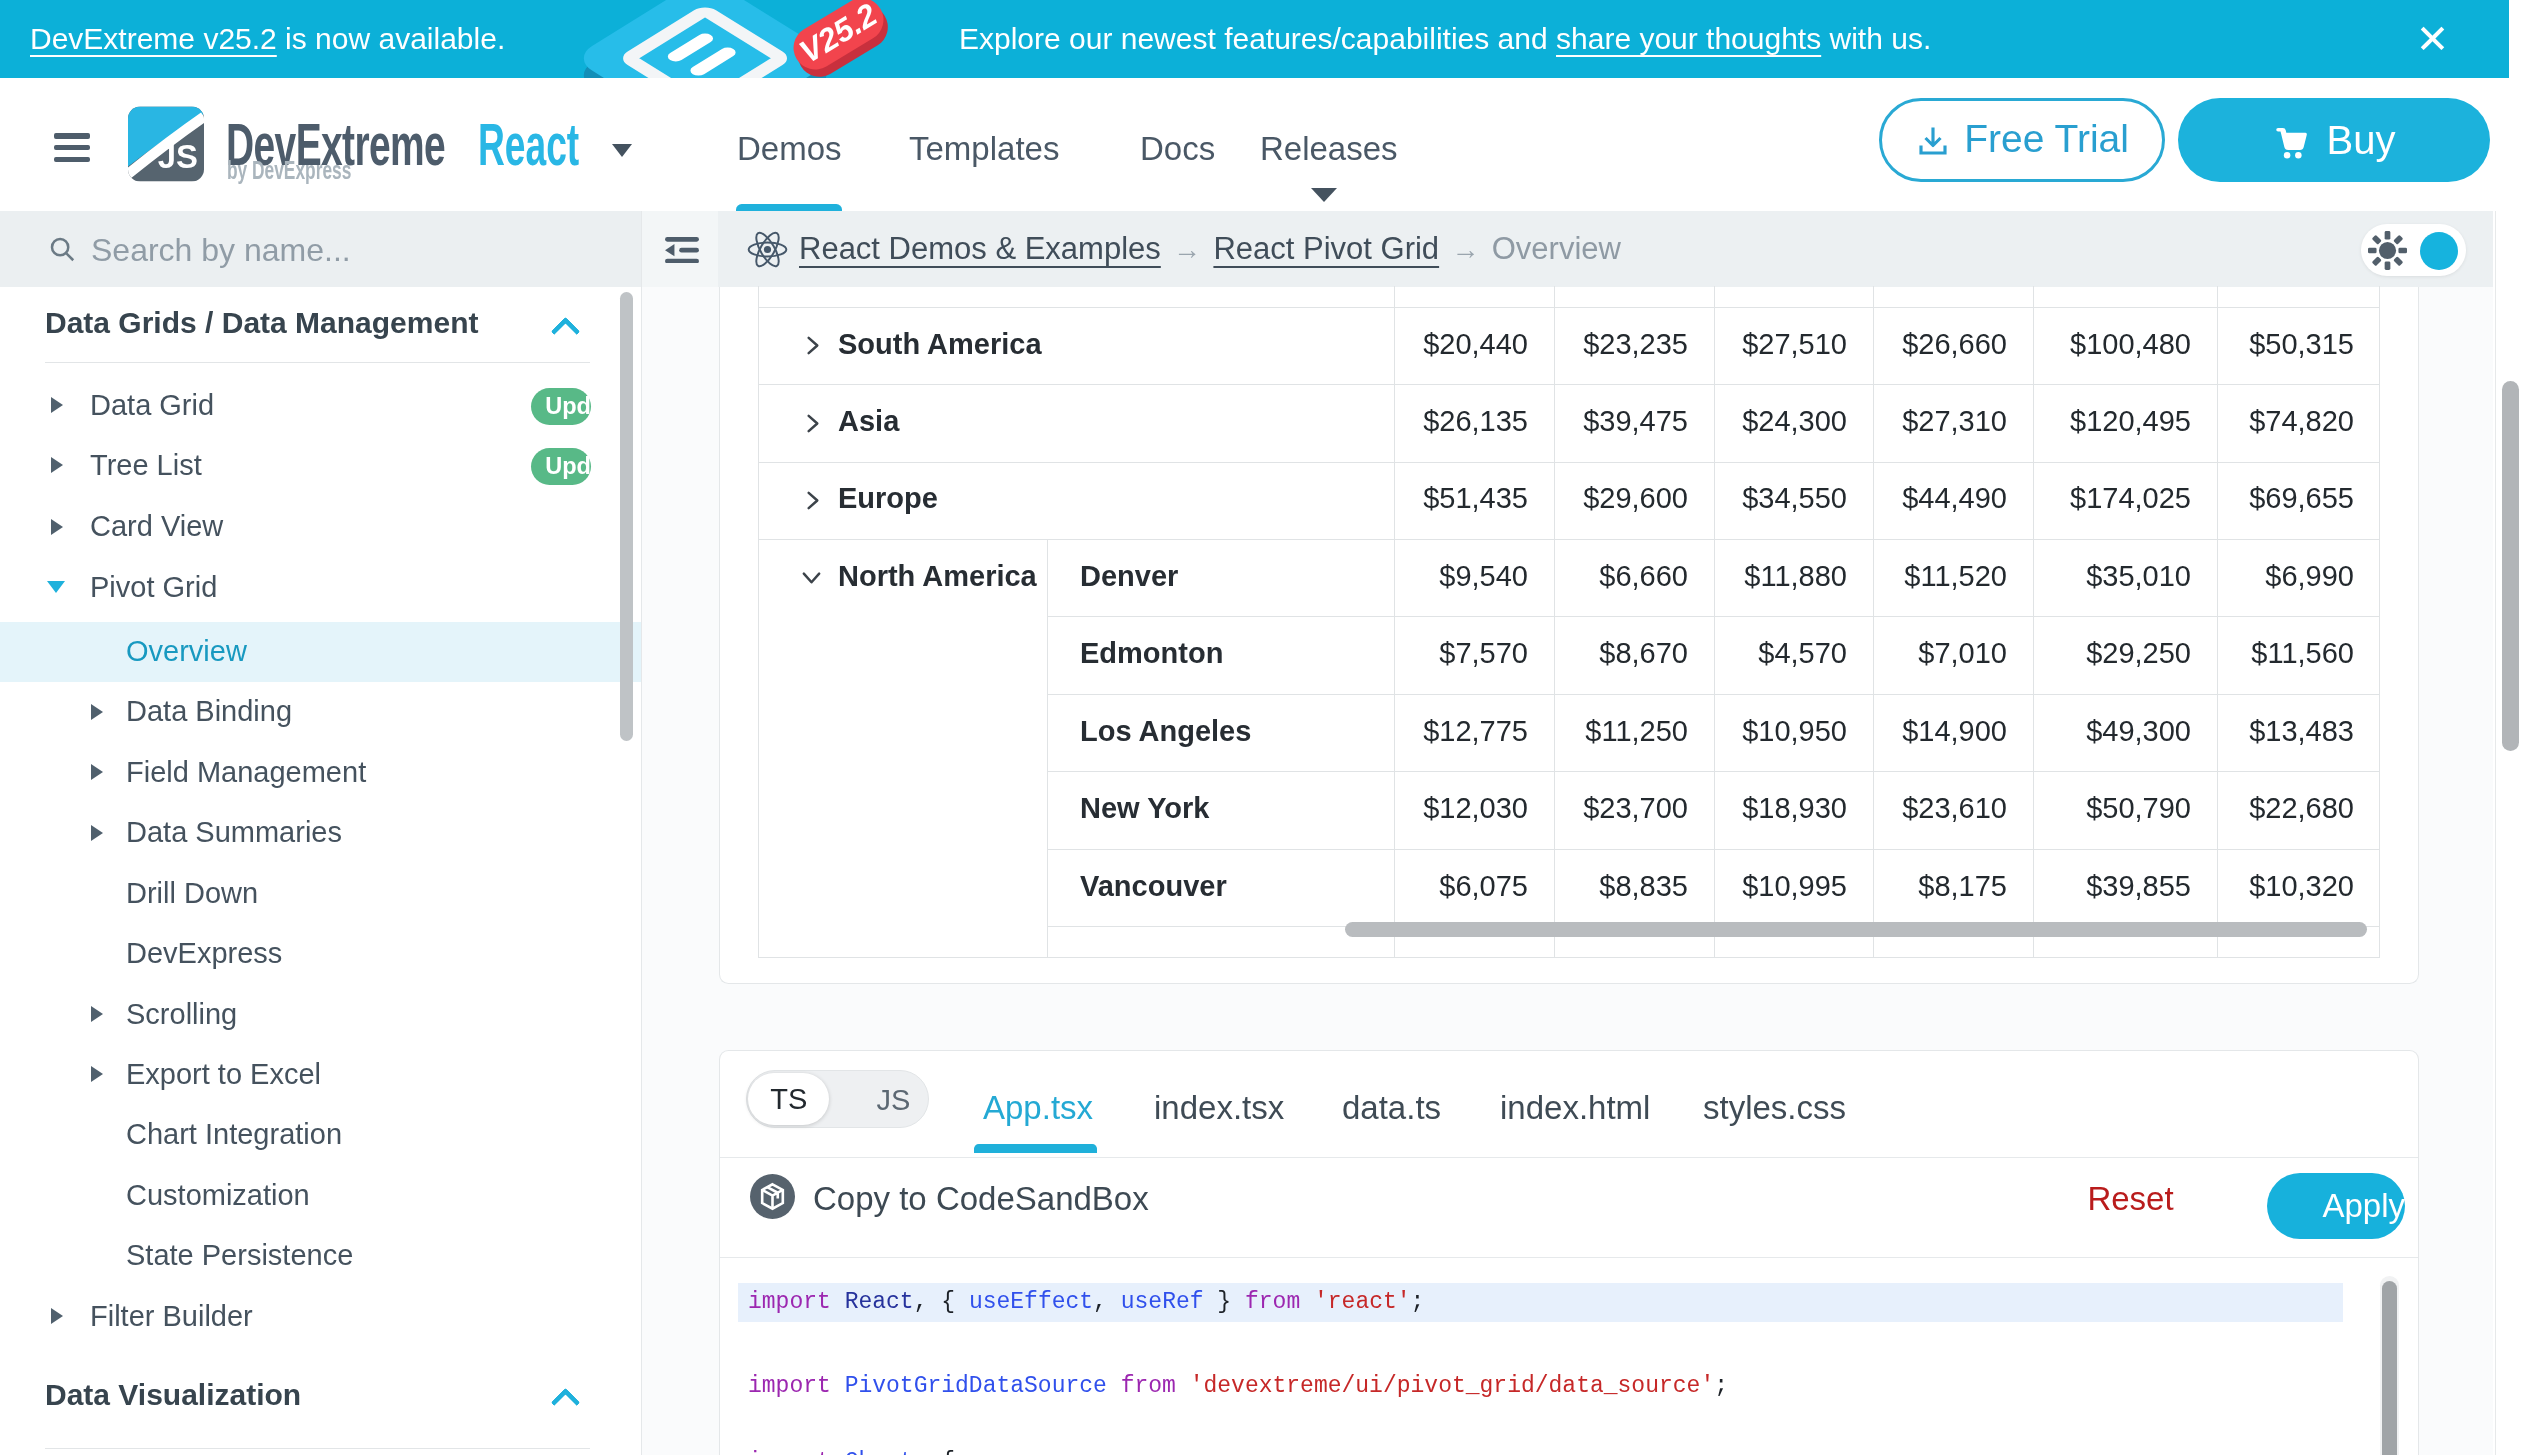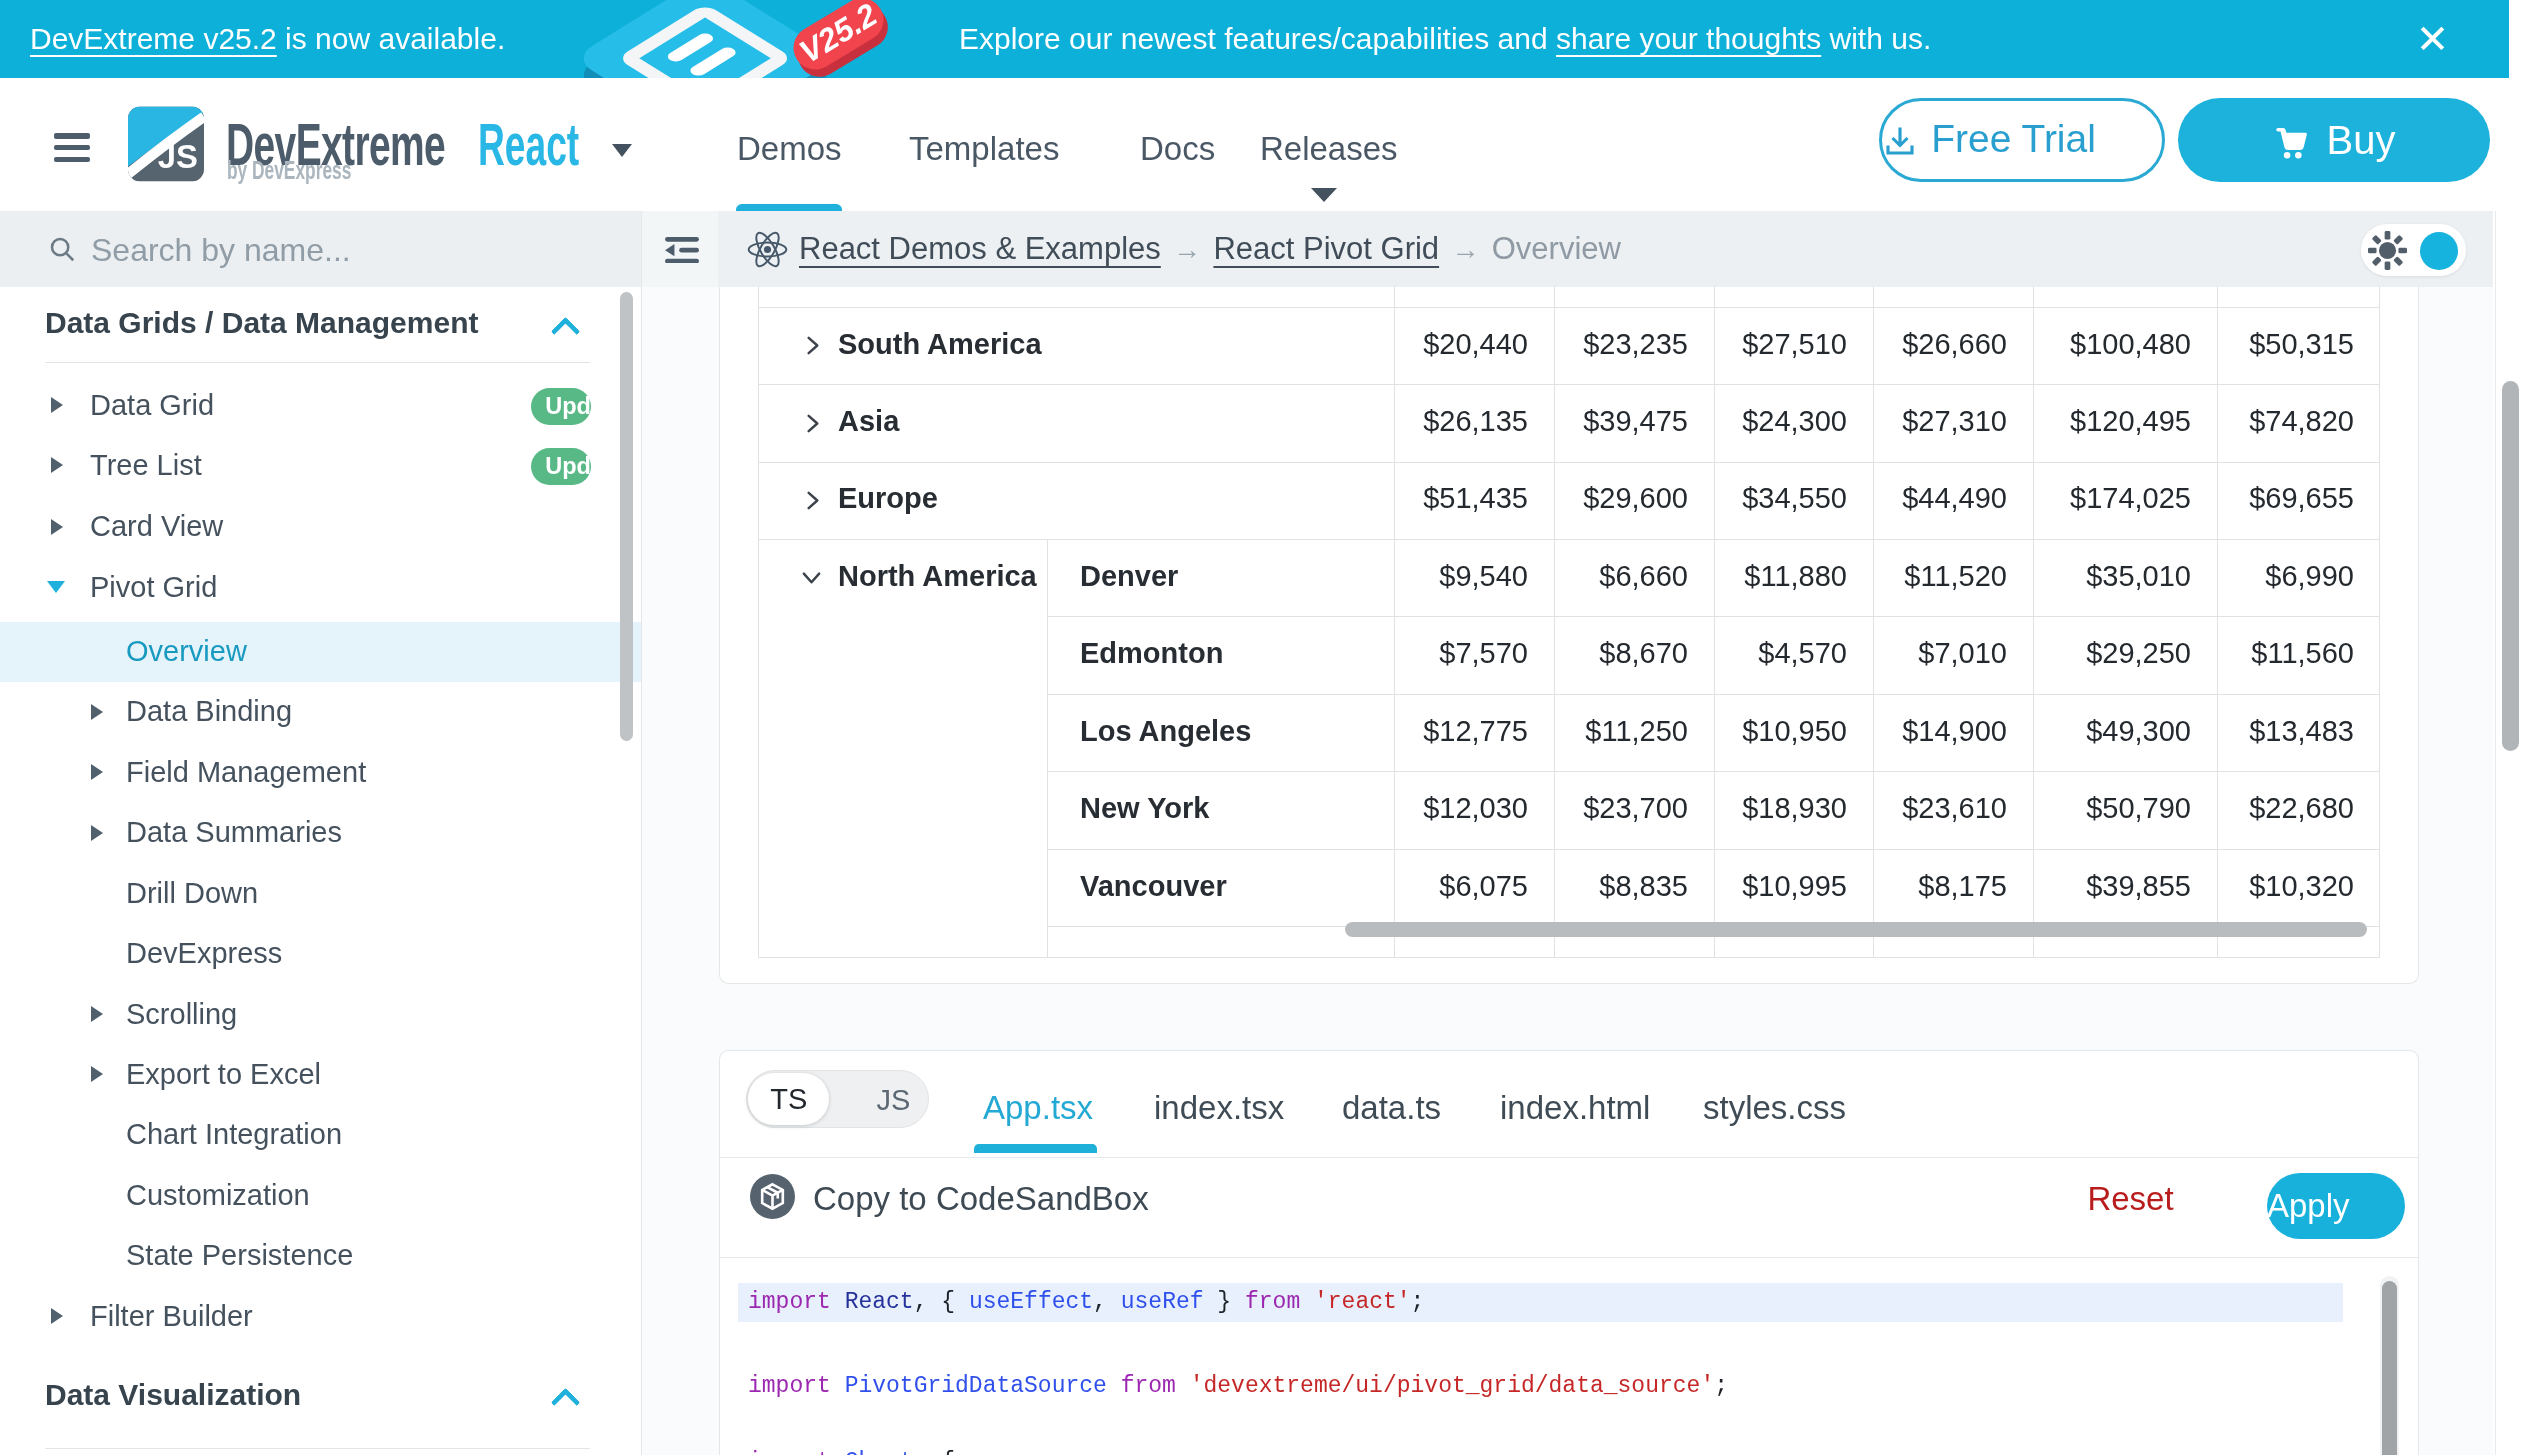--- a/index.html
+++ b/index.html
@@ -16,21 +16,21 @@
 .burger{position:absolute;left:54px;top:55px;width:36px;height:29px}
 .burger div{height:5.7px;background:#4e5d6b;border-radius:1.9px;margin-bottom:6.1px}
 .logosq{position:absolute;left:128px;top:28px}
 .dxword{position:absolute;left:226px;top:33px;font-size:59px;font-weight:700;color:#4d5c6b;transform:scaleX(.66);transform-origin:0 0;letter-spacing:-0.9px;white-space:nowrap}
 .dxby{position:absolute;left:227px;top:78px;font-size:25.5px;font-weight:700;color:#aab5bd;transform:scaleX(.68);transform-origin:0 0;white-space:nowrap}
 .dxreact{position:absolute;left:478px;top:33px;font-size:59px;font-weight:700;color:#29b7e5;transform:scaleX(.63);transform-origin:0 0}
 .hcaret{position:absolute;left:612px;top:66px;width:0;height:0;border-left:10.4px solid transparent;border-right:10.4px solid transparent;border-top:13.2px solid #44525f}
 .nav a{position:absolute;top:52px;font-size:33px;color:#4a5866;text-decoration:none}
 .demosbar{position:absolute;left:736px;top:126px;width:106px;height:9.4px;background:#1fb1dc;border-radius:5.7px 5.7px 0 0}
 .relcaret{position:absolute;left:1311px;top:110px;width:0;height:0;border-left:13.2px solid transparent;border-right:13.2px solid transparent;border-top:14px solid #44525f}
-.btn-trial{position:absolute;left:1879px;top:20px;width:286px;height:84px;border:3.8px solid #29a9d4;border-radius:42px;color:#299fd0;font-size:39px;line-height:76px;text-align:left}
+.btn-trial{position:absolute;left:1879px;top:20px;width:286px;height:84px;border:3.8px solid #29a9d4;border-radius:42px;color:#299fd0;font-size:39px;line-height:76px;text-align:center}
 .btn-buy{position:absolute;left:2178px;top:20px;width:312px;height:84px;background:#1cb2dc;border-radius:42px;color:#fff;font-size:40px;line-height:84px;text-align:center}
 
 .sidebar{position:absolute;left:0;top:211px;width:642px;height:1245px;background:#fff;border-right:0.9px solid #e5e8ea}
 .search{position:absolute;left:0;top:0;width:641px;height:76px;background:#ebeff1}
 .search span{position:absolute;left:91px;top:21px;font-size:32px;color:#909ca6}
 .sit{position:absolute;font-size:29px;color:#45525e;white-space:nowrap}
 .shead{position:absolute;font-size:30px;font-weight:700;color:#37444e;white-space:nowrap}
 .sdiv{position:absolute;left:45px;width:545px;height:0.9px;background:#e2e5e7}
 .tri-r{position:absolute;width:0;height:0;border-top:8.5px solid transparent;border-bottom:8.5px solid transparent;border-left:12.3px solid #50606d}
 .tri-d{position:absolute;width:0;height:0;border-left:9.4px solid transparent;border-right:9.4px solid transparent;border-top:12.3px solid #1fb1dc}
@@ -64,21 +64,21 @@
 .tstoggle{position:absolute;left:25.5px;top:19px;width:183px;height:58px;background:#eef0f2;border:0.9px solid #e2e5e7;border-radius:29px}
 .tsknob{position:absolute;left:1.9px;top:1.9px;width:81px;height:52px;background:#fff;border-radius:26.4px;box-shadow:0 0.9px 4.7px rgba(0,0,0,.18);text-align:center;line-height:52px;font-size:29px;color:#22282e}
 .jslab{position:absolute;left:111px;top:0;width:72px;height:58px;text-align:center;line-height:58px;font-size:29px;color:#5c6873}
 .tab{position:absolute;top:38px;font-size:33px;color:#3f4b55;white-space:nowrap}
 .tabact{color:#24a9d4}
 .tabbar{position:absolute;left:254px;top:93px;width:123px;height:8.5px;background:#1fb0da;border-radius:4.7px 4.7px 0 0}
 .cdiv{position:absolute;left:0;width:1698px;height:0.9px;background:#e6e9eb}
 .csicon{position:absolute;left:30px;top:123px;width:45px;height:45px}
 .copytxt{position:absolute;left:93px;top:129px;font-size:33px;color:#3d4953}
 .resettxt{position:absolute;left:1354px;top:129px;width:113px;font-size:33px;color:#b91c1c;text-align:center}
-.applybtn{position:absolute;left:1547px;top:122px;width:138px;height:66px;background:#17b1dc;border-radius:33px;color:#fff;font-size:33px;text-align:left;line-height:66px}
+.applybtn{position:absolute;left:1547px;top:122px;width:138px;height:66px;background:#17b1dc;border-radius:33px;color:#fff;font-size:33px;text-align:right;line-height:66px}
 .code{font-family:"Liberation Mono",monospace;font-size:23px;white-space:pre}
 .hlline{position:absolute;left:18px;top:232px;width:1605px;height:39px;background:#e7f0fc}
 .kw{color:#9c27b0}.id{color:#3050ec}.mod{color:#26329c}.str{color:#c62828}.pln{color:#1d2228}
 .codescroll-track{position:absolute;left:1660px;top:225px;width:19px;height:247px;background:#f1f2f3;border-radius:9.4px}
 .codescroll{position:absolute;left:1662px;top:230px;width:15px;height:242px;background:#a0a4a7;border-radius:7.6px}
 </style></head>
 <body>
 
 <div class="banner">
   <div class="t1"><u>DevExtreme v25.2</u> is now available.</div>

